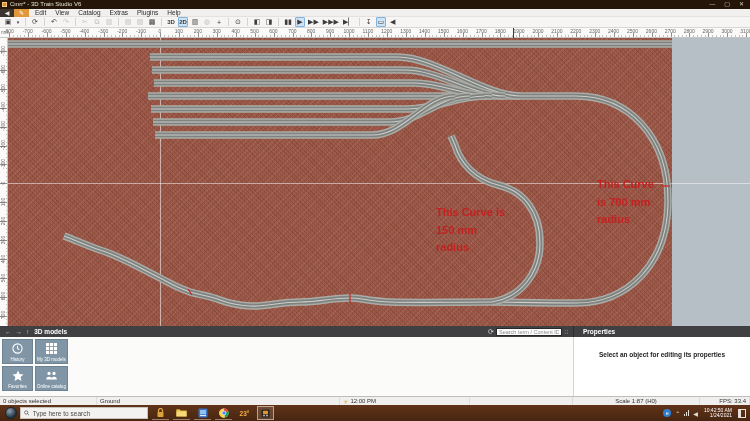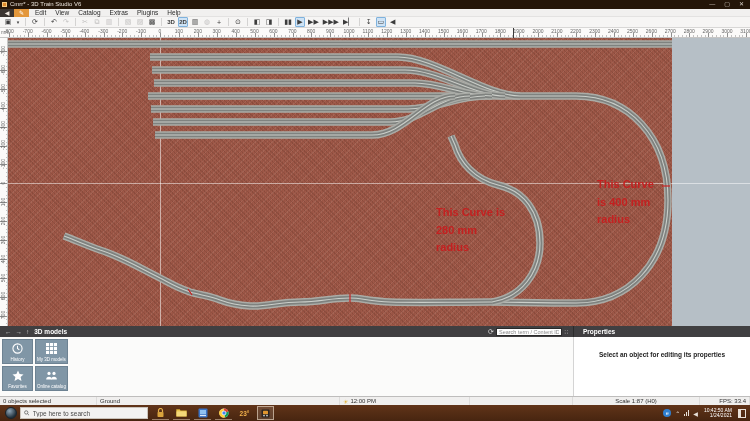--- a/index.html
+++ b/index.html
@@ -290,24 +290,24 @@
         <path d="M153,122 L390,122 C420,122 440,96 470,96" fill="none" stroke="#cbcec9" stroke-width="1.1"></path>
         <path d="M155,135 L372,135 C405,135 425,96 455,96" fill="none" stroke="#aaaca7" stroke-width="7.5"></path>
         <path d="M155,135 L372,135 C405,135 425,96 455,96" fill="none" stroke="#7f827f" stroke-width="4.5"></path>
         <path d="M155,135 L372,135 C405,135 425,96 455,96" fill="none" stroke="#cbcec9" stroke-width="1.1"></path>
         <line x1="188" y1="289" x2="192" y2="295" stroke="#cc2020" stroke-width="1.2"></line>
         <line x1="350" y1="294" x2="350" y2="302" stroke="#cc2020" stroke-width="1.2"></line>
         <line x1="662" y1="186" x2="670" y2="186" stroke="#cc2020" stroke-width="1.2"></line>
       </svg>
     <div id="annots">
         <div class="annotation" style="left: 436px; top: 166px;">This Curve is
-280 mm
+150 mm
 radius</div>
         <div class="annotation" style="left: 597px; top: 138px;">This Curve
-is 400 mm
+is 700 mm
 radius</div>
       </div>
     <div class="vruler" id="vruler">
         <span style="top: 9.7px;">-700</span>
         <span style="top: 28.6px;">-600</span>
         <span style="top: 47.5px;">-500</span>
         <span style="top: 66.4px;">-400</span>
         <span style="top: 85.3px;">-300</span>
         <span style="top: 104.2px;">-200</span>
         <span style="top: 123.1px;">-100</span>

